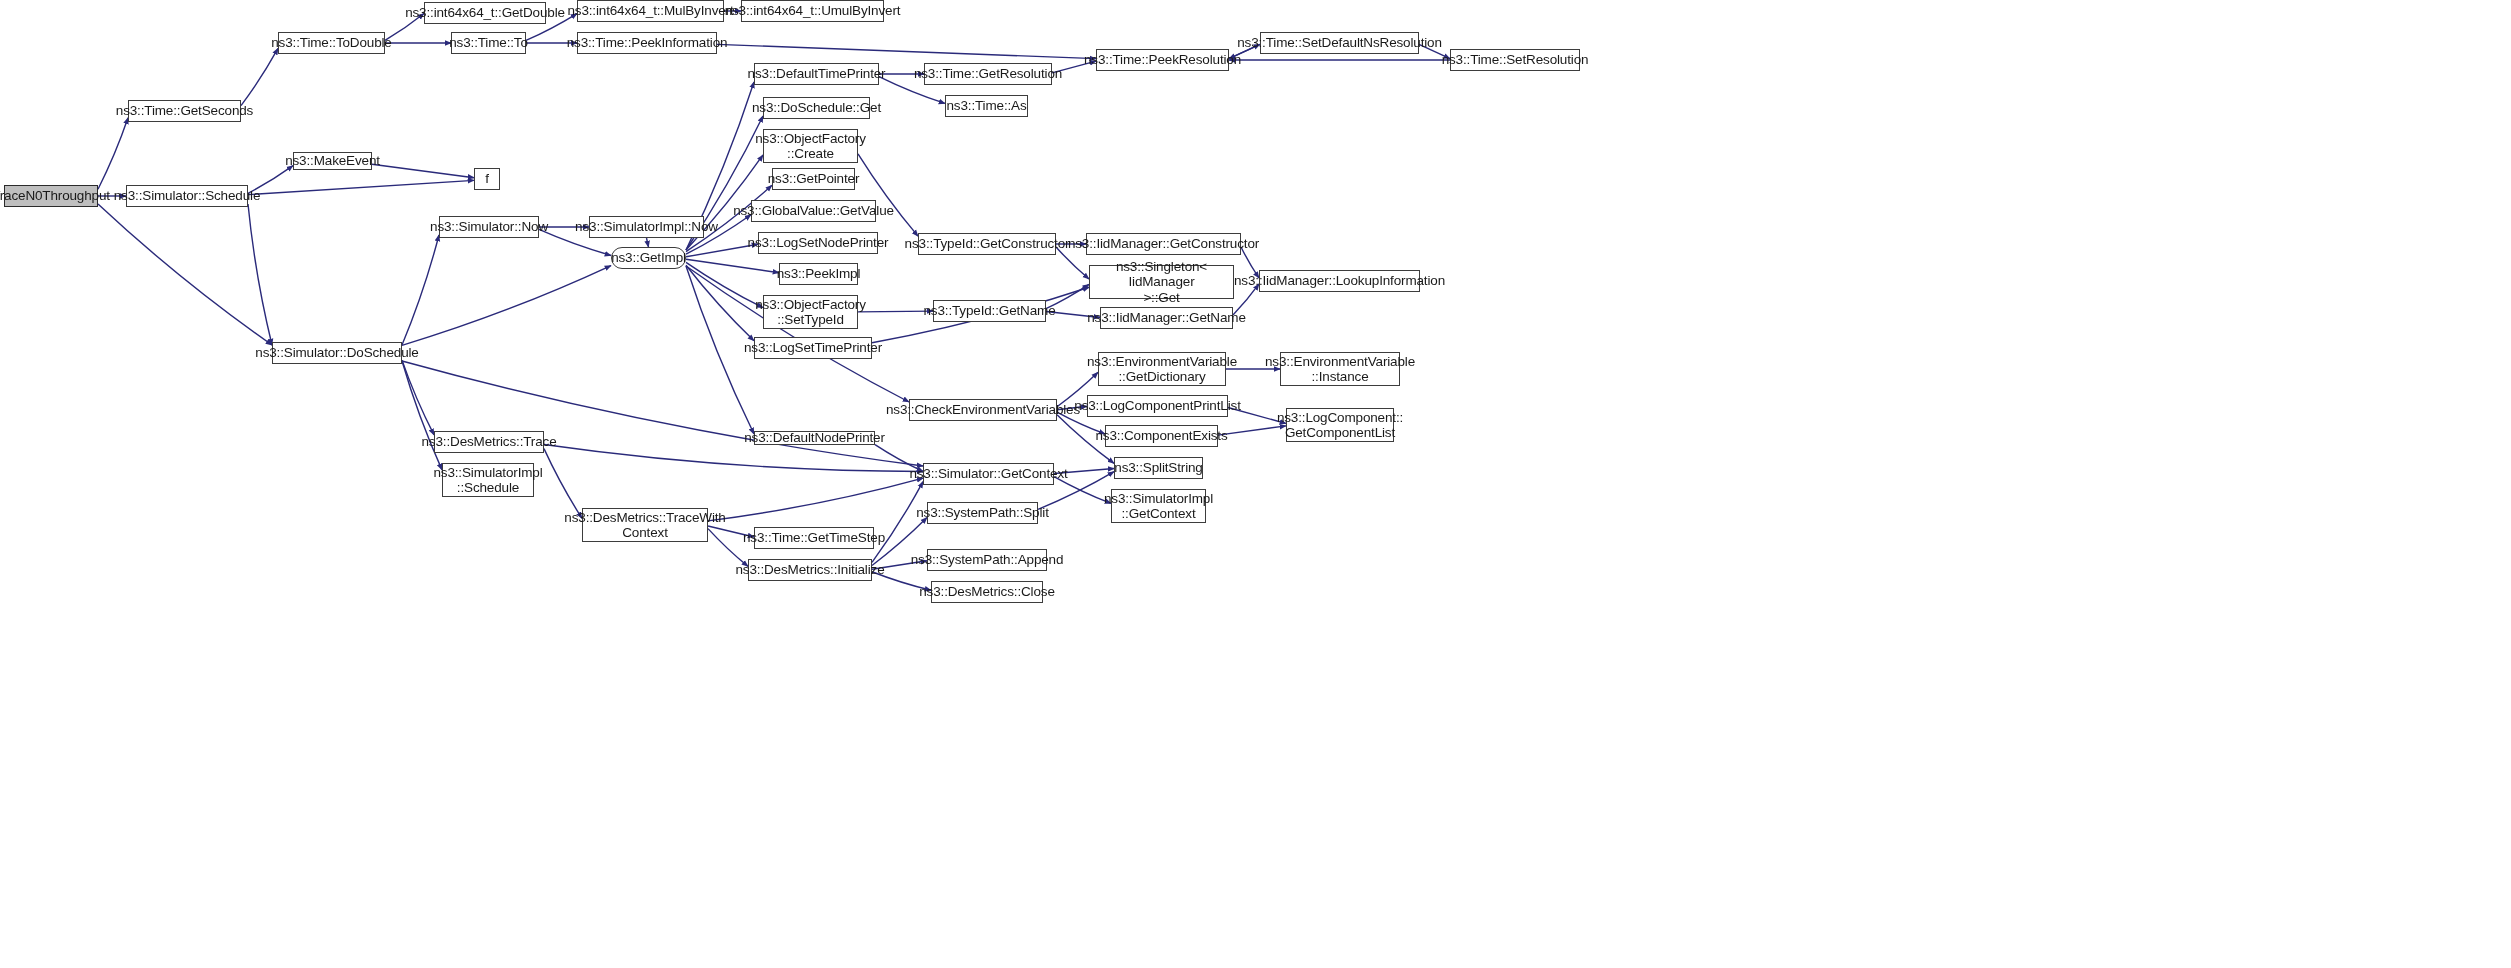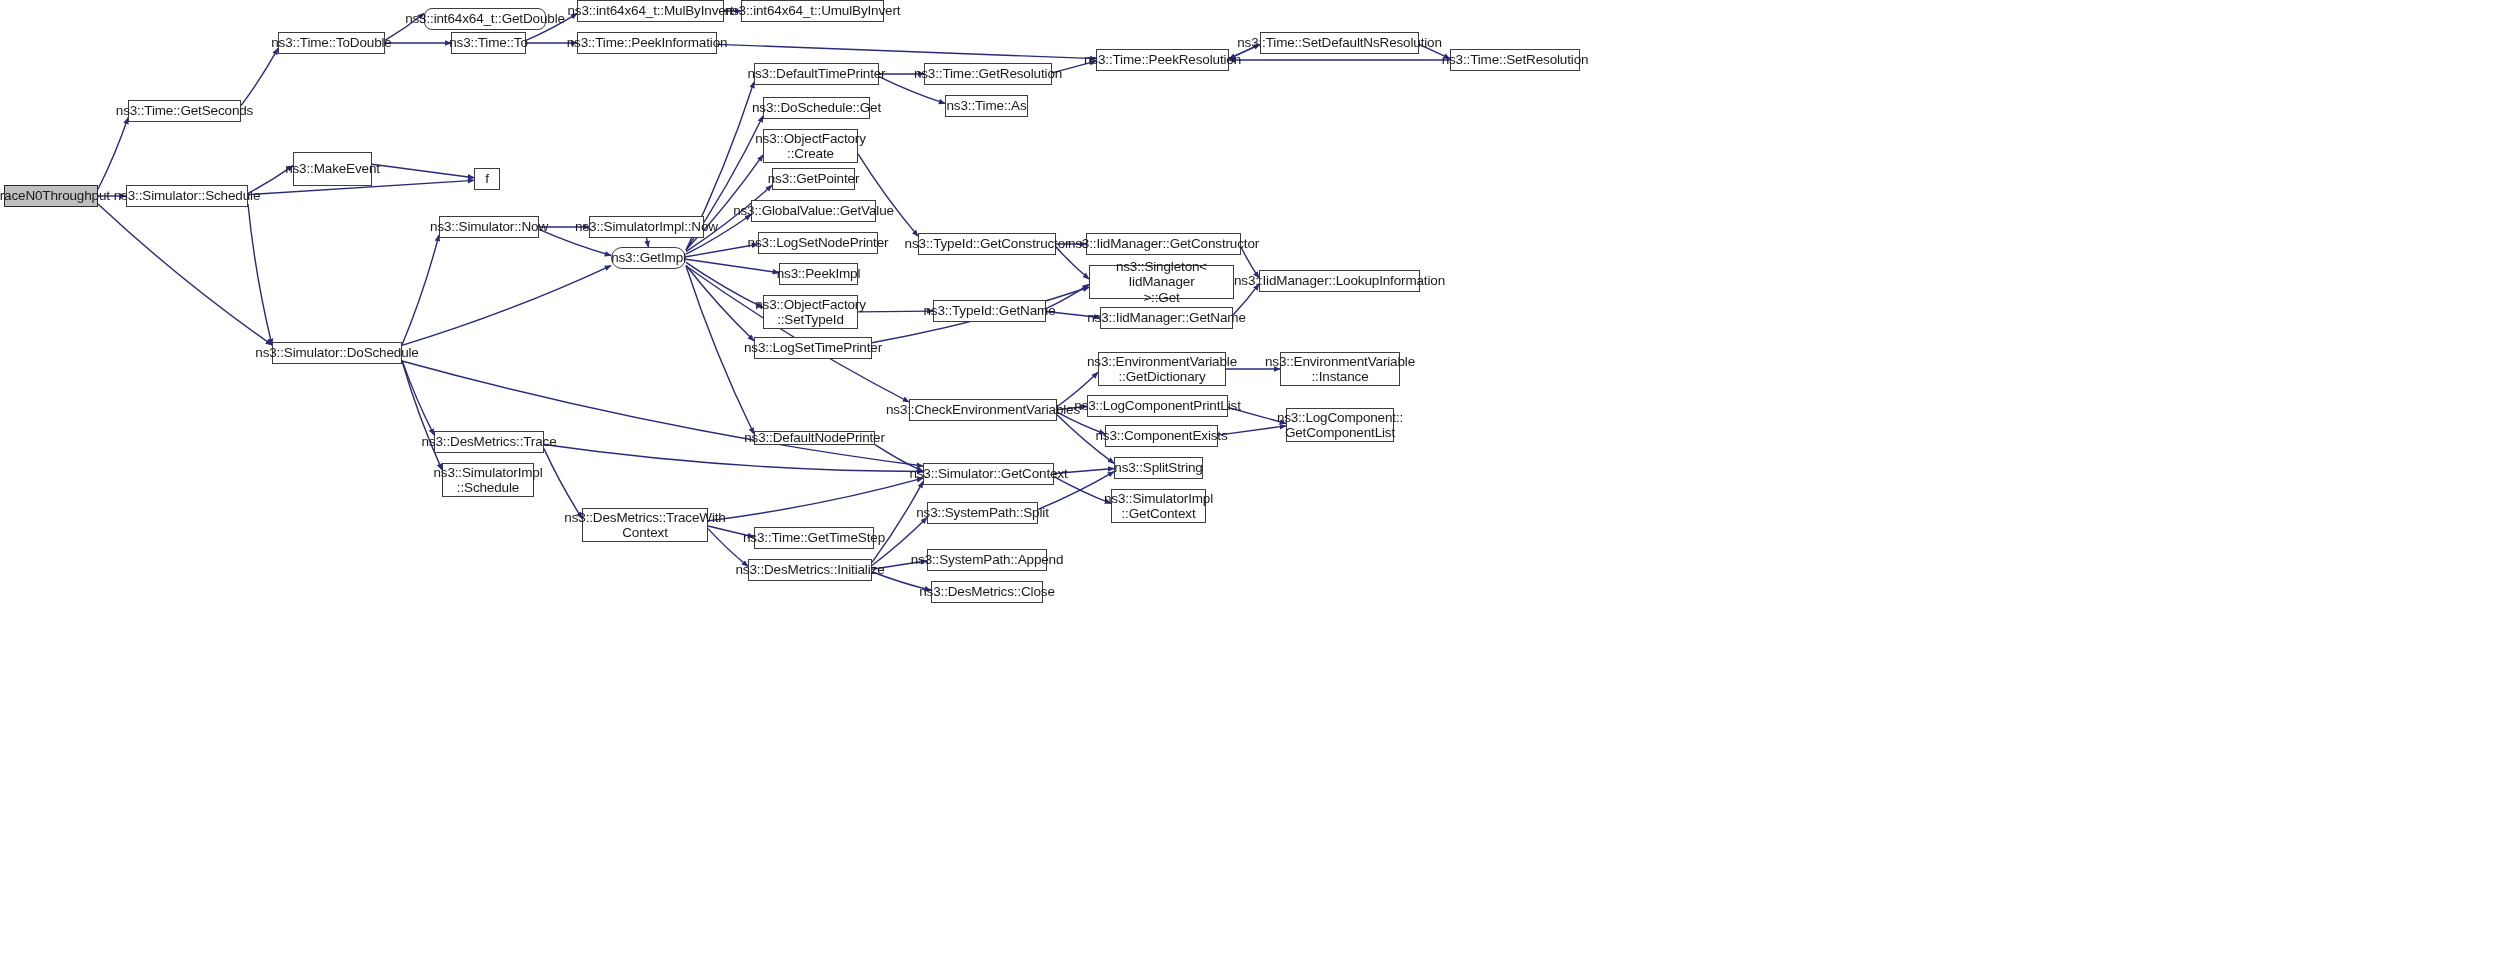--- a/index.html
+++ b/index.html
@@ -127,22 +127,22 @@
       <path d="M 1038 509.4 Q 1077.323 493.16 1114 471.6" fill="none" stroke="#2a2a7a" stroke-width="1.4" marker-end="url(#arrow)"></path>
       <path d="M 872 565.44 Q 901.1758 543.425 927 517.56" fill="none" stroke="#2a2a7a" stroke-width="1.4" marker-end="url(#arrow)"></path>
       <path d="M 872 569.2 Q 899.5 565 927 560.8" fill="none" stroke="#2a2a7a" stroke-width="1.4" marker-end="url(#arrow)"></path>
       <path d="M 872 571.76 Q 900.8532 583.065 931 590.24" fill="none" stroke="#2a2a7a" stroke-width="1.4" marker-end="url(#arrow)"></path>
       <path d="M 872 562.32 Q 900.3224 523.785 923 481.68" fill="none" stroke="#2a2a7a" stroke-width="1.4" marker-end="url(#arrow)"></path>
     </svg>
 <div class="node root" style="left: 4px; top: 185px; width: 94px; height: 22px;"><span class="node-label">TraceN0Throughput</span></div>
     <div class="node" style="left: 128px; top: 100px; width: 113px; height: 22px;"><span class="node-label">ns3::Time::GetSeconds</span></div>
     <div class="node" style="left: 126px; top: 185px; width: 122px; height: 22px;"><span class="node-label">ns3::Simulator::Schedule</span></div>
     <div class="node" style="left: 278px; top: 32px; width: 107px; height: 22px;"><span class="node-label">ns3::Time::ToDouble</span></div>
-    <div class="node" style="left: 293px; top: 152px; width: 79px; height: 34px;"><span class="node-label">ns3::MakeEvent</span></div>
-    <div class="node" style="left: 424px; top: 8px; width: 122px; height: 22px; border-radius: 8px;"><span class="node-label">ns3::int64x64_t::GetDouble</span></div>
+    <div class="node" style="left: 293px; top: 152px; width: 79px; height: 18px;"><span class="node-label">ns3::MakeEvent</span></div>
+    <div class="node" style="left: 424px; top: 2px; width: 122px; height: 22px;"><span class="node-label">ns3::int64x64_t::GetDouble</span></div>
     <div class="node" style="left: 451px; top: 32px; width: 75px; height: 22px;"><span class="node-label">ns3::Time::To</span></div>
     <div class="node" style="left: 474px; top: 168px; width: 26px; height: 22px;"><span class="node-label">f</span></div>
     <div class="node" style="left: 439px; top: 216px; width: 100px; height: 22px;"><span class="node-label">ns3::Simulator::Now</span></div>
     <div class="node" style="left: 272px; top: 342px; width: 130px; height: 22px;"><span class="node-label">ns3::Simulator::DoSchedule</span></div>
     <div class="node" style="left: 577px; top: 0px; width: 147px; height: 22px;"><span class="node-label">ns3::int64x64_t::MulByInvert</span></div>
     <div class="node" style="left: 577px; top: 32px; width: 140px; height: 22px;"><span class="node-label">ns3::Time::PeekInformation</span></div>
     <div class="node" style="left: 589px; top: 216px; width: 115px; height: 22px;"><span class="node-label">ns3::SimulatorImpl::Now</span></div>
     <div class="node" style="left: 611px; top: 247px; width: 75px; height: 22px; border-radius: 11px;"><span class="node-label">ns3::GetImpl</span></div>
     <div class="node" style="left: 741px; top: 0px; width: 143px; height: 22px;"><span class="node-label">ns3::int64x64_t::UmulByInvert</span></div>
     <div class="node" style="left: 434px; top: 431px; width: 110px; height: 22px;"><span class="node-label">ns3::DesMetrics::Trace</span></div>

